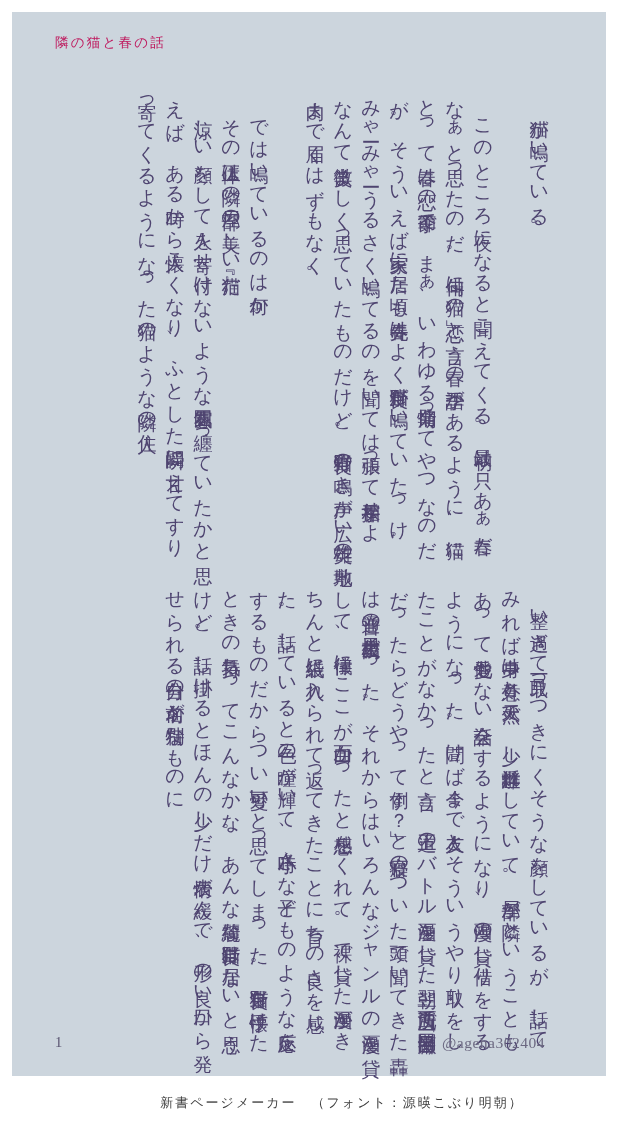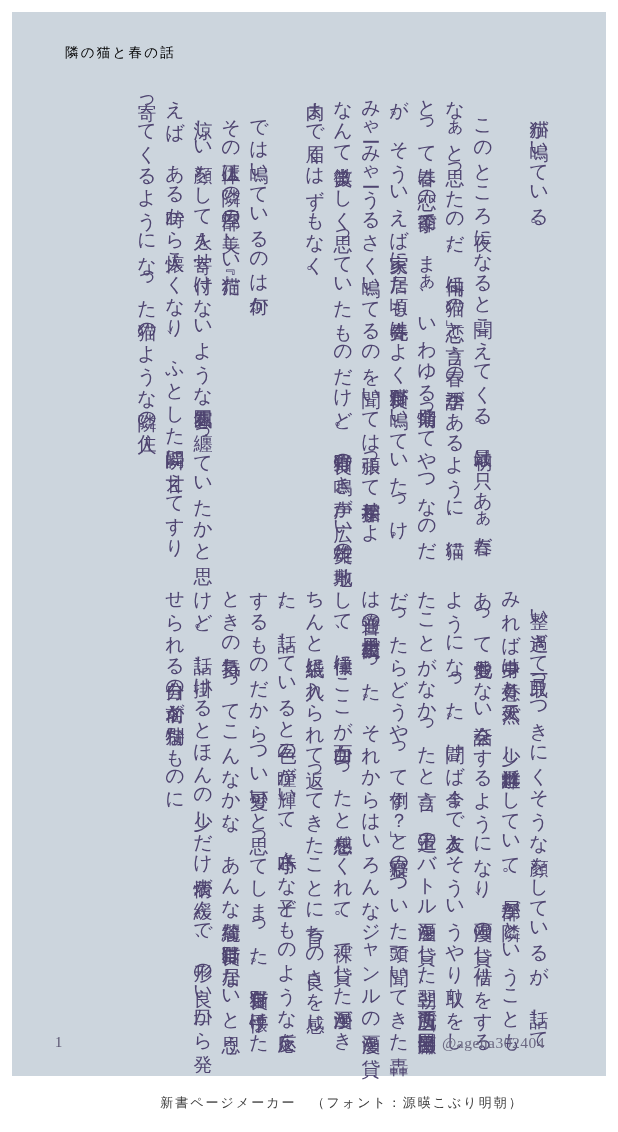--- a/index.html
+++ b/index.html
@@ -21,23 +21,23 @@
     width: 594px;
     height: 1064px;
     background: #ccd5dd;
   }
   .title {
     position: absolute;
     left: 43px;
     top: 22px;
     font-size: 13.5px;
     letter-spacing: 2.2px;
-    color: #000000;
+    color: #be185d;
     font-weight: normal;
-    margin: 10px;
+    margin: 0;
   }
   .vtext {
     position: absolute;
     right: 53px;
     height: 467px;
     writing-mode: vertical-rl;
     text-orientation: mixed;
     font-size: 19px;
     line-height: 28px;
     letter-spacing: 0.4px;

